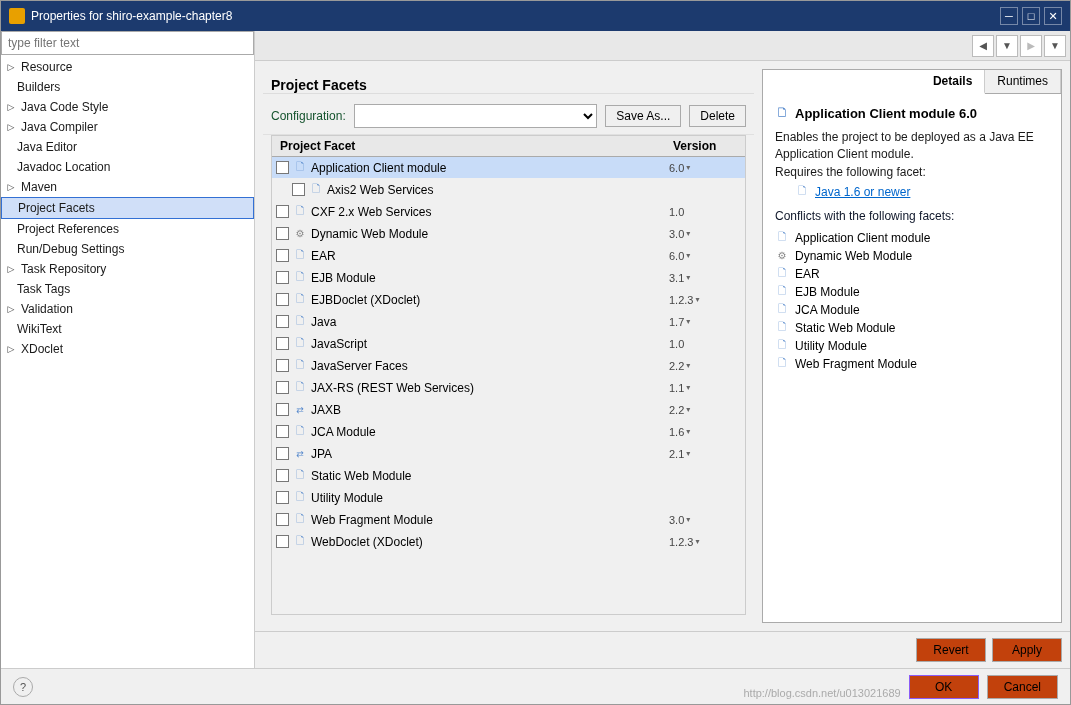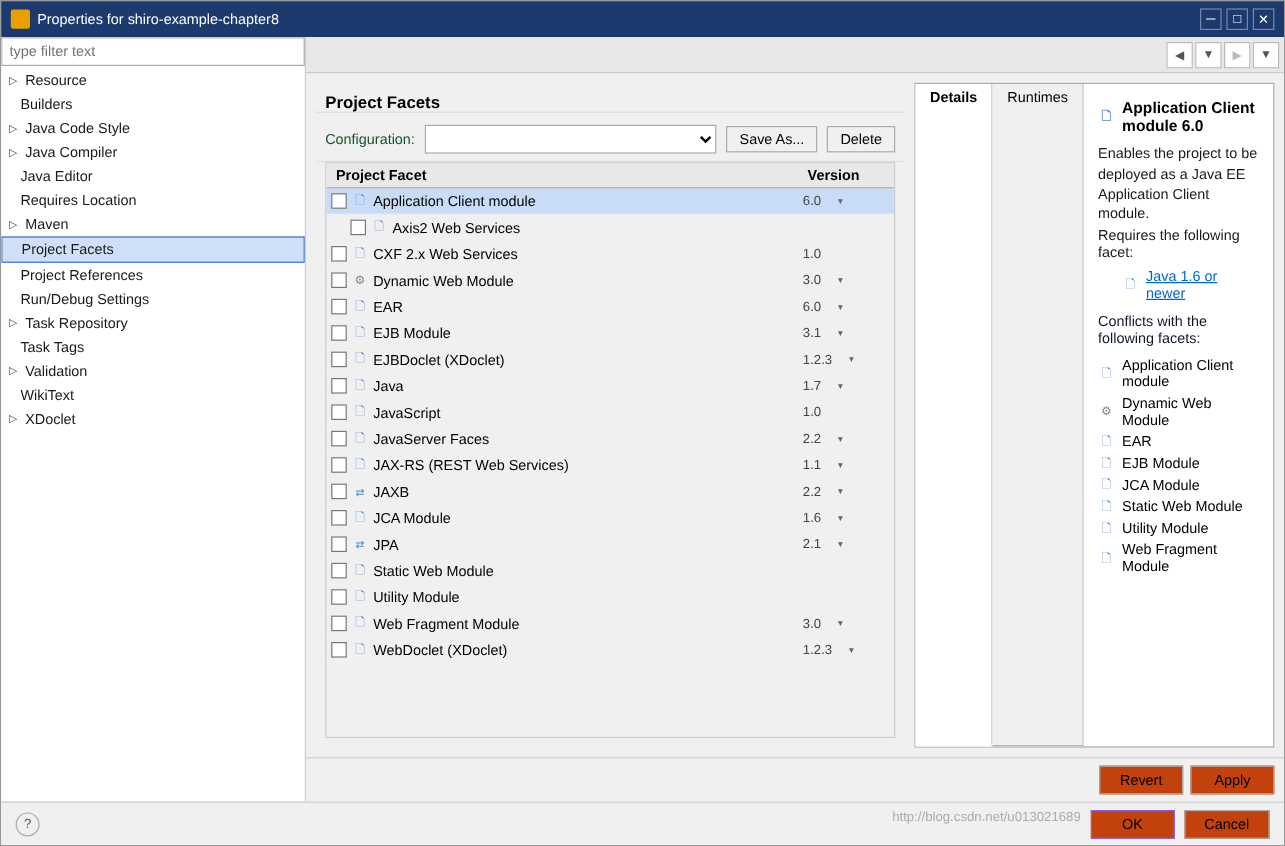--- a/index.html
+++ b/index.html
@@ -206,21 +206,21 @@
       display: flex;
       align-items: center;
       gap: 4px;
       padding: 0 4px;
     }
 
     .facet-row .col-version {
       width: 80px;
       display: flex;
       align-items: center;
-      gap: 14px;
+      gap: 2px;
       padding: 0 4px;
     }
 
     .facet-checkbox {
       width: 13px; height: 13px;
       border: 1px solid #777;
       background: white;
       flex-shrink: 0;
     }
 
@@ -244,22 +244,23 @@
       font-size: 8px;
       color: #666;
     }
 
     
     .details-panel {
       width: 300px;
       background: white;
       border: 1px solid #aaa;
       display: flex;
-      flex-direction: row;
+      flex-direction: column;
       flex-shrink: 0;
+      align-items: flex-end;
     }
 
     .details-tabs {
       display: flex;
       border-bottom: 1px solid #aaa;
       background: #f0f0f0;
     }
 
     .details-tab {
       padding: 4px 12px;
@@ -423,21 +424,21 @@
           <span>Java Code Style</span>
         </div>
         <div class="tree-item has-arrow">
           <span class="tree-arrow">▷</span>
           <span>Java Compiler</span>
         </div>
         <div class="tree-item">
           <span>Java Editor</span>
         </div>
         <div class="tree-item">
-          <span>Requires Location</span>
+          <span>Javadoc Location</span>
         </div>
         <div class="tree-item has-arrow">
           <span class="tree-arrow">▷</span>
           <span>Maven</span>
         </div>
         <div class="tree-item selected">
           <span>Project Facets</span>
         </div>
         <div class="tree-item">
           <span>Project References</span>
@@ -757,19 +758,19 @@
 
       <div class="bottom-bar">
         <button class="action-btn">Revert</button>
         <button class="action-btn">Apply</button>
       </div>
     </div>
   </div>
 
   <div class="footer">
     <div class="footer-help">?</div>
-    <div style="display:flex; gap: 8px; align-items: flex-start;">
+    <div style="display:flex; gap: 8px; align-items: flex-end;">
       <span class="footer-link">http://blog.csdn.net/u013021689</span>
       <button class="action-btn primary">OK</button>
       <button class="action-btn">Cancel</button>
     </div>
   </div>
 </div>
 
 </body></html>

